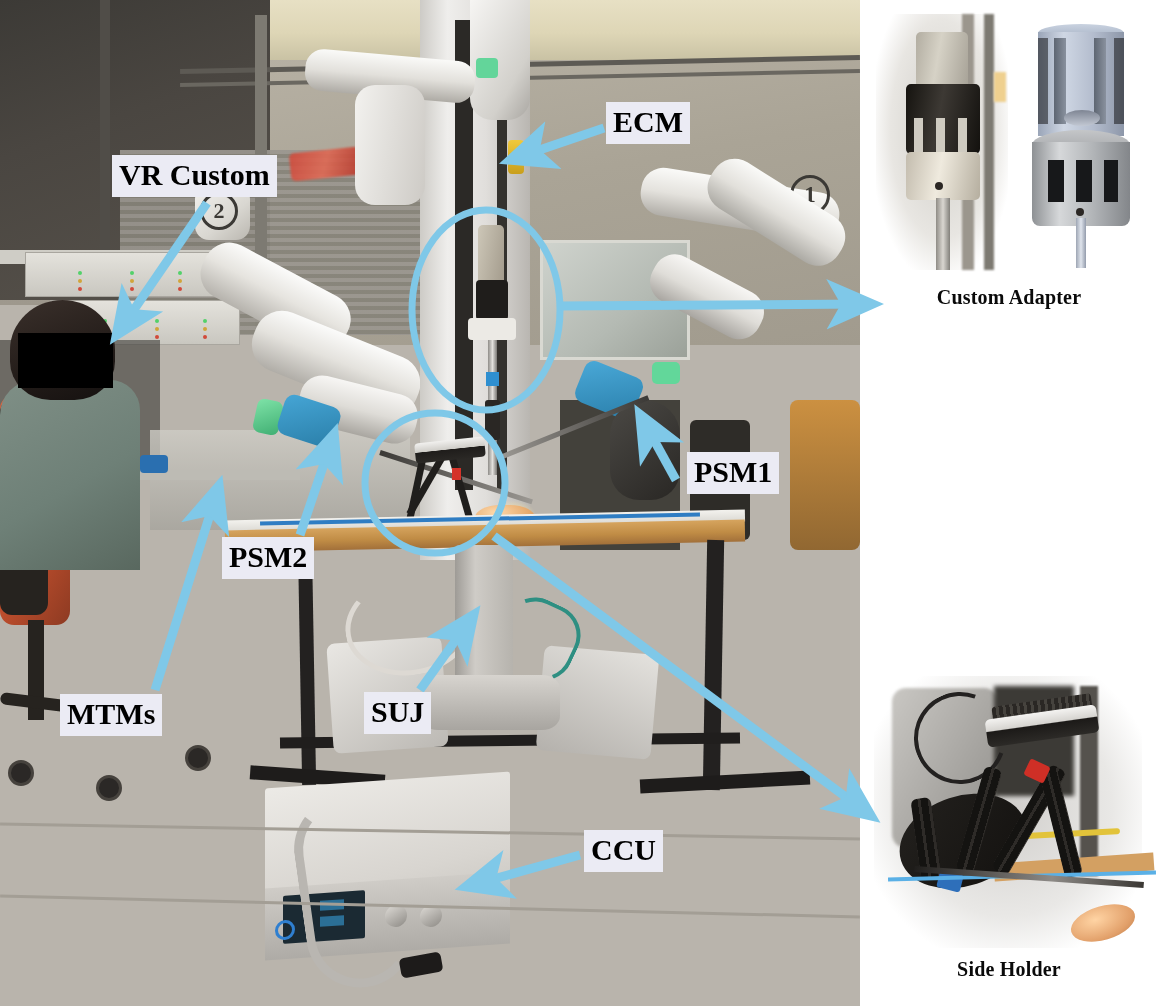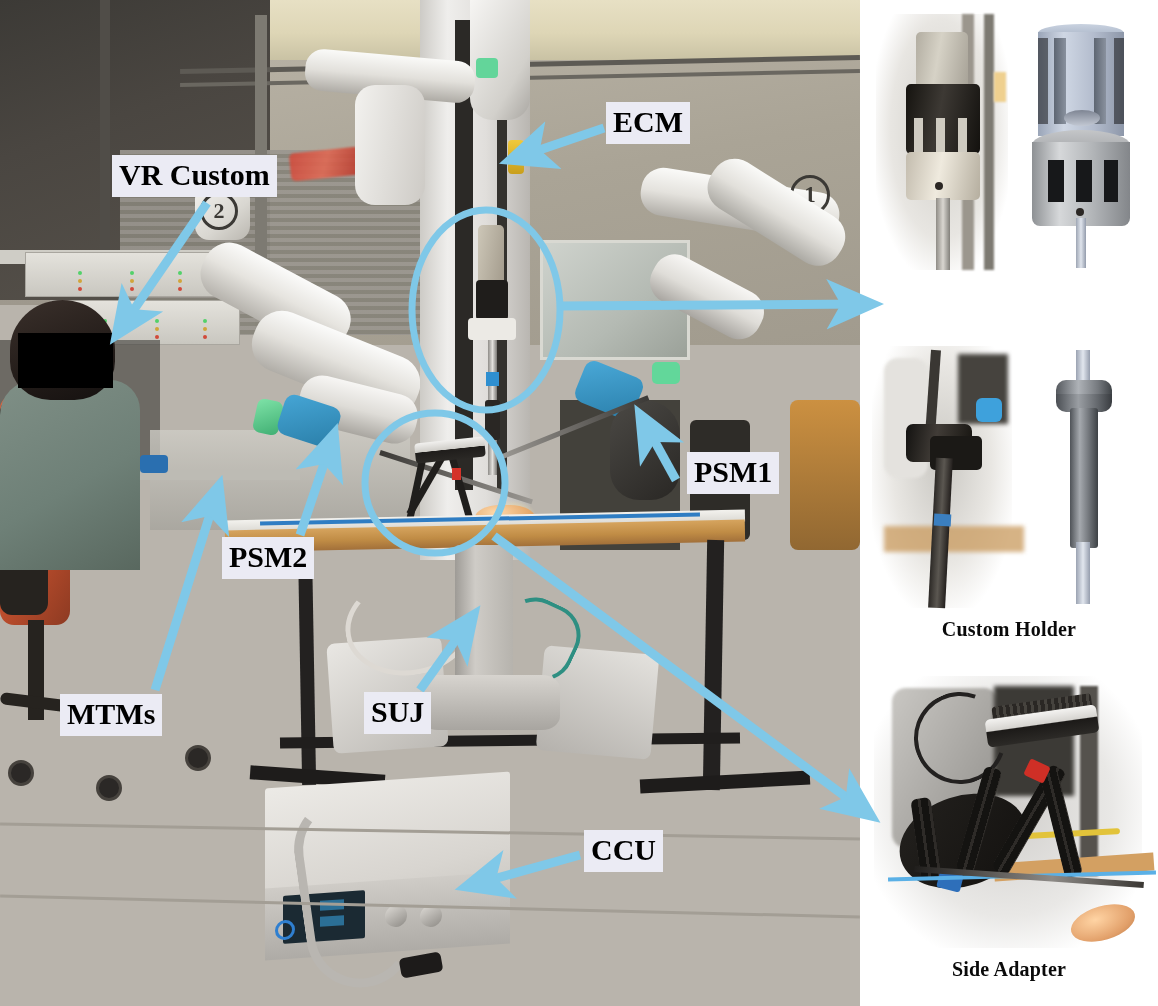--- a/index.html
+++ b/index.html
@@ -438,45 +438,23 @@
           <div class="cad-lowerring"></div>
           <div class="cad-skirt">
             <span class="cad-dark" style="left:16px;top:18px;width:16px;height:42px"></span>
             <span class="cad-dark" style="left:44px;top:18px;width:16px;height:42px"></span>
             <span class="cad-dark" style="left:72px;top:18px;width:14px;height:42px"></span>
             <span class="ad-hole" style="left:44px;top:66px"></span>
           </div>
           <div class="cad-stem"></div>
         </div>
       </div>
+      <div class="inset-cap">Custom Adapter</div>
     </div>
 
-    <div class="inset" style="top:336px;height:330px">
-      <div class="inset-img" style="width:298px;height:282px">
-        <div class="ho-photo">
-          <div class="ho-bgarm"></div>
-          <div class="ho-bgdark"></div>
-          <div class="ho-blue"></div>
-          <div class="ho-wood"></div>
-          <div class="ho-rodtop"></div>
-          <div class="ho-collar"></div>
-          <div class="ho-clamp"></div>
-          <div class="ho-rodbot"></div>
-          <div class="ho-blueband"></div>
-        </div>
-        <div class="ho-cad">
-          <div class="hc-toprod"></div>
-          <div class="hc-knob"></div>
-          <div class="hc-knob2"></div>
-          <div class="hc-tube"></div>
-          <div class="hc-botrod"></div>
-        </div>
-      </div>
-      <div class="inset-cap">Custom Holder</div>
-    </div>
 
     <div class="inset" style="top:666px;height:340px">
       <div class="inset-img" style="width:298px;height:292px">
         <div class="sc-photo">
           <div class="sc-bgcyl"></div>
           <div class="sc-bgdark"></div>
           <div class="sc-bgpost"></div>
           <div class="sc-cable"></div>
           <div class="sc-wood"></div>
           <div class="sc-yellow"></div>
@@ -487,21 +465,21 @@
           <div class="sc-red"></div>
           <div class="sc-camtop"></div>
           <div class="sc-cam"></div>
           <div class="sc-leg" style="left:42px;top:122px;width:20px;height:82px;transform:rotate(-8deg)"></div>
           <div class="sc-blue"></div>
           <div class="sc-blueline"></div>
           <div class="sc-rod"></div>
           <div class="sc-finger"></div>
         </div>
       </div>
-      <div class="inset-cap">Side Adapter</div>
+      <div class="inset-cap">Side Holder</div>
     </div>
   </div>
 
   <svg id="annot" viewBox="0 0 1158 1006" xmlns="http://www.w3.org/2000/svg">
     <defs>
       <marker id="ah" markerWidth="7" markerHeight="7" refX="4.4" refY="3.2" orient="auto" markerUnits="strokeWidth">
         <path d="M0,0.4 L6.4,3.2 L0,6 L1.6,3.2 Z" fill="#7fc8e8"></path>
       </marker>
     </defs>
 

